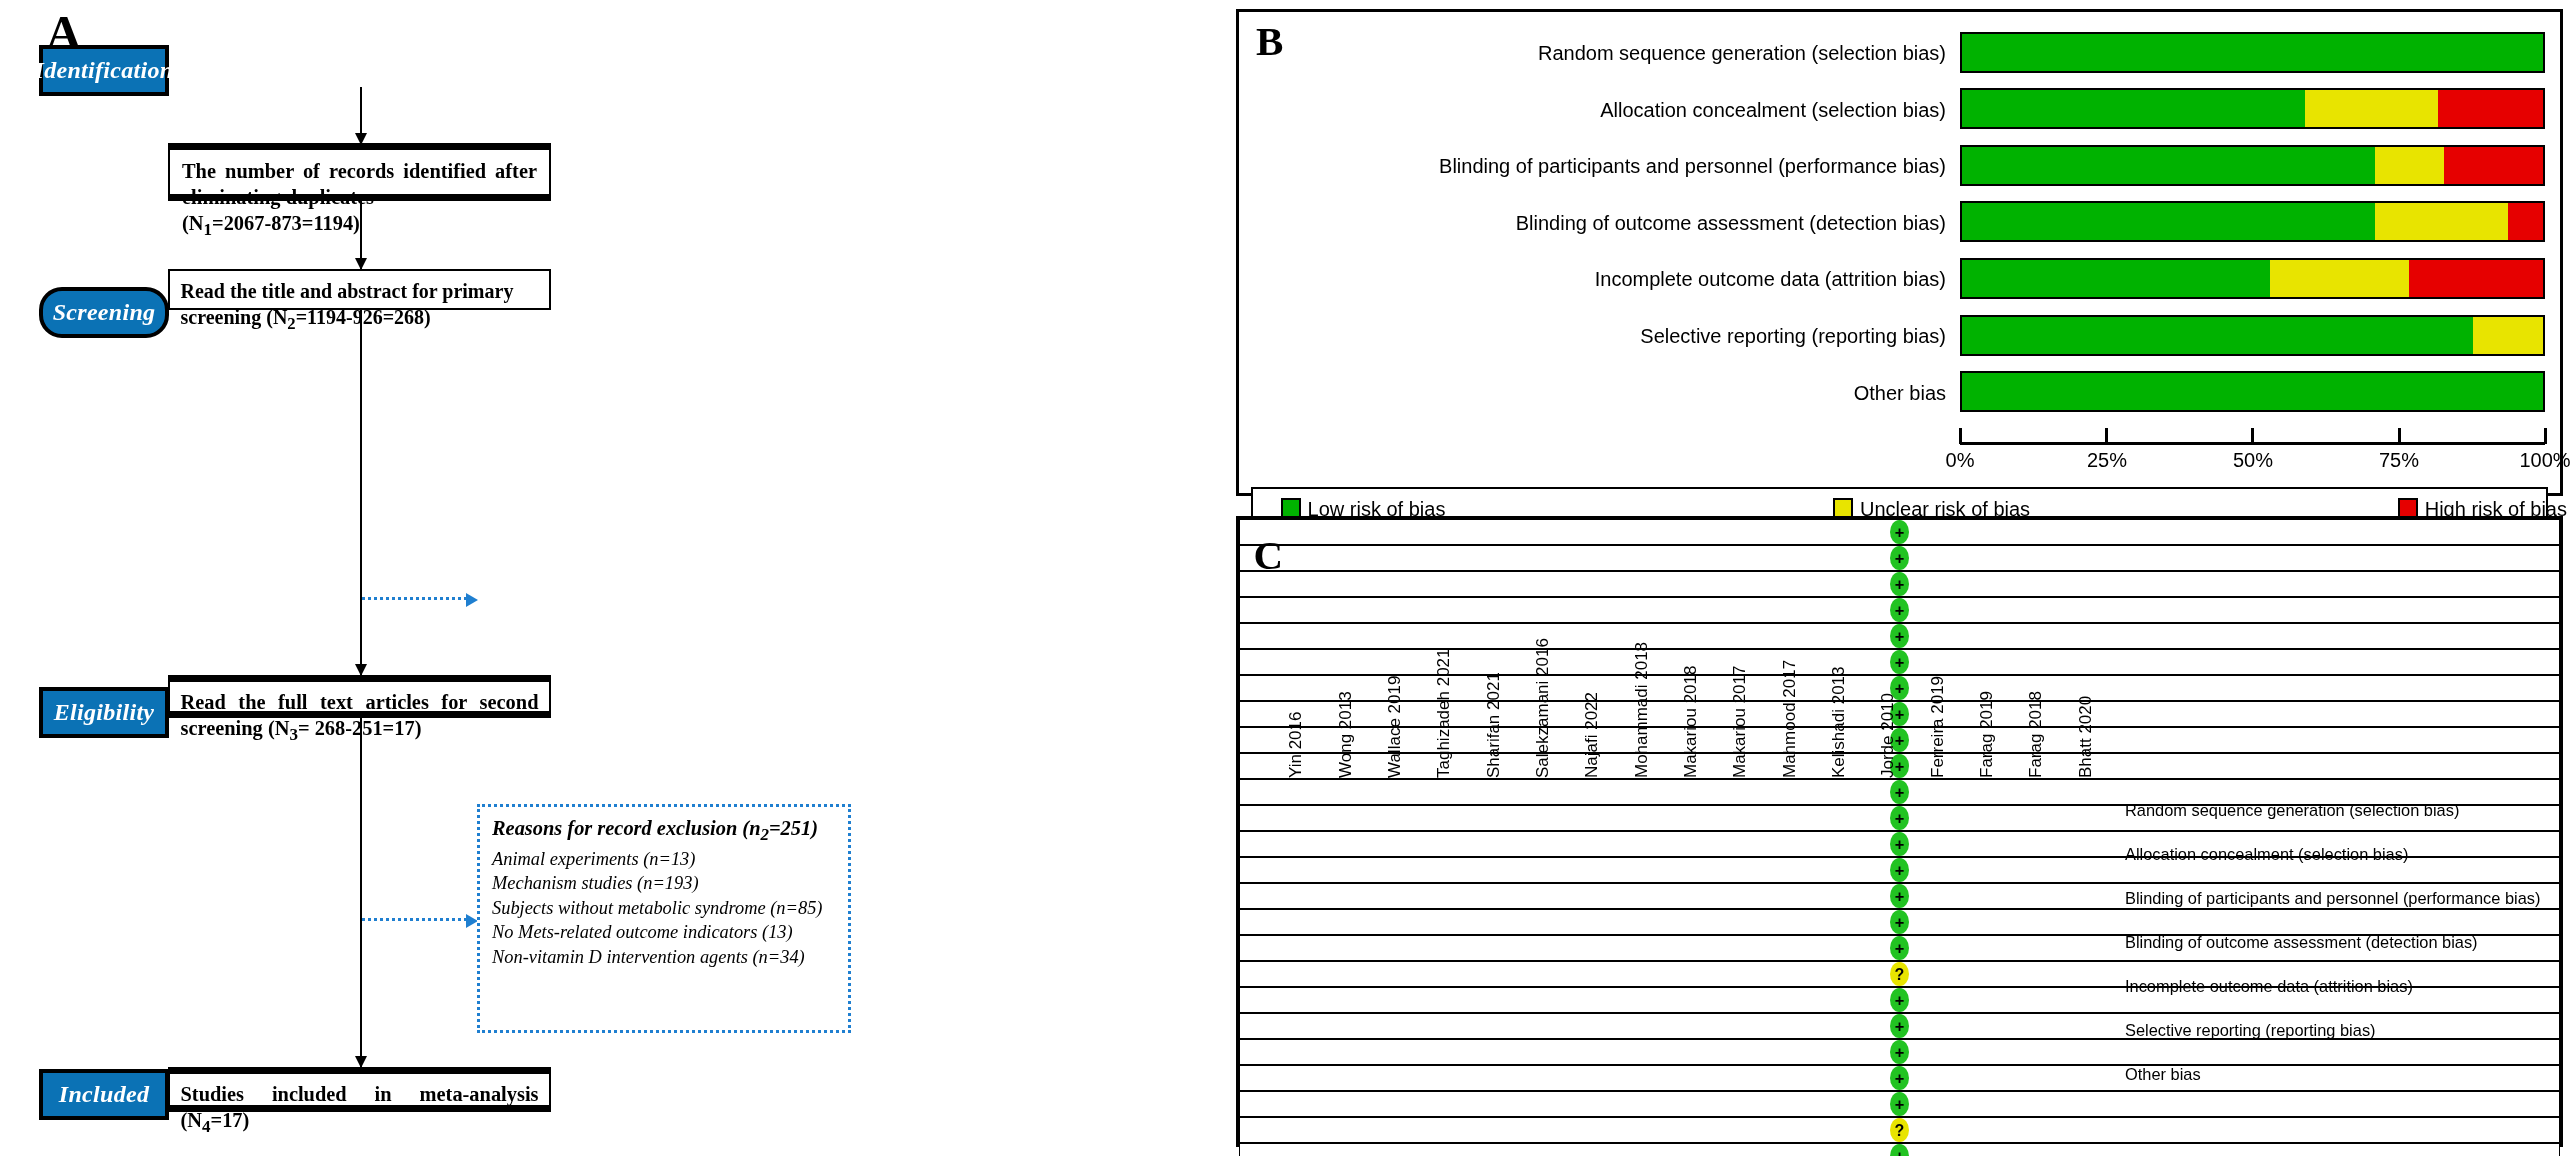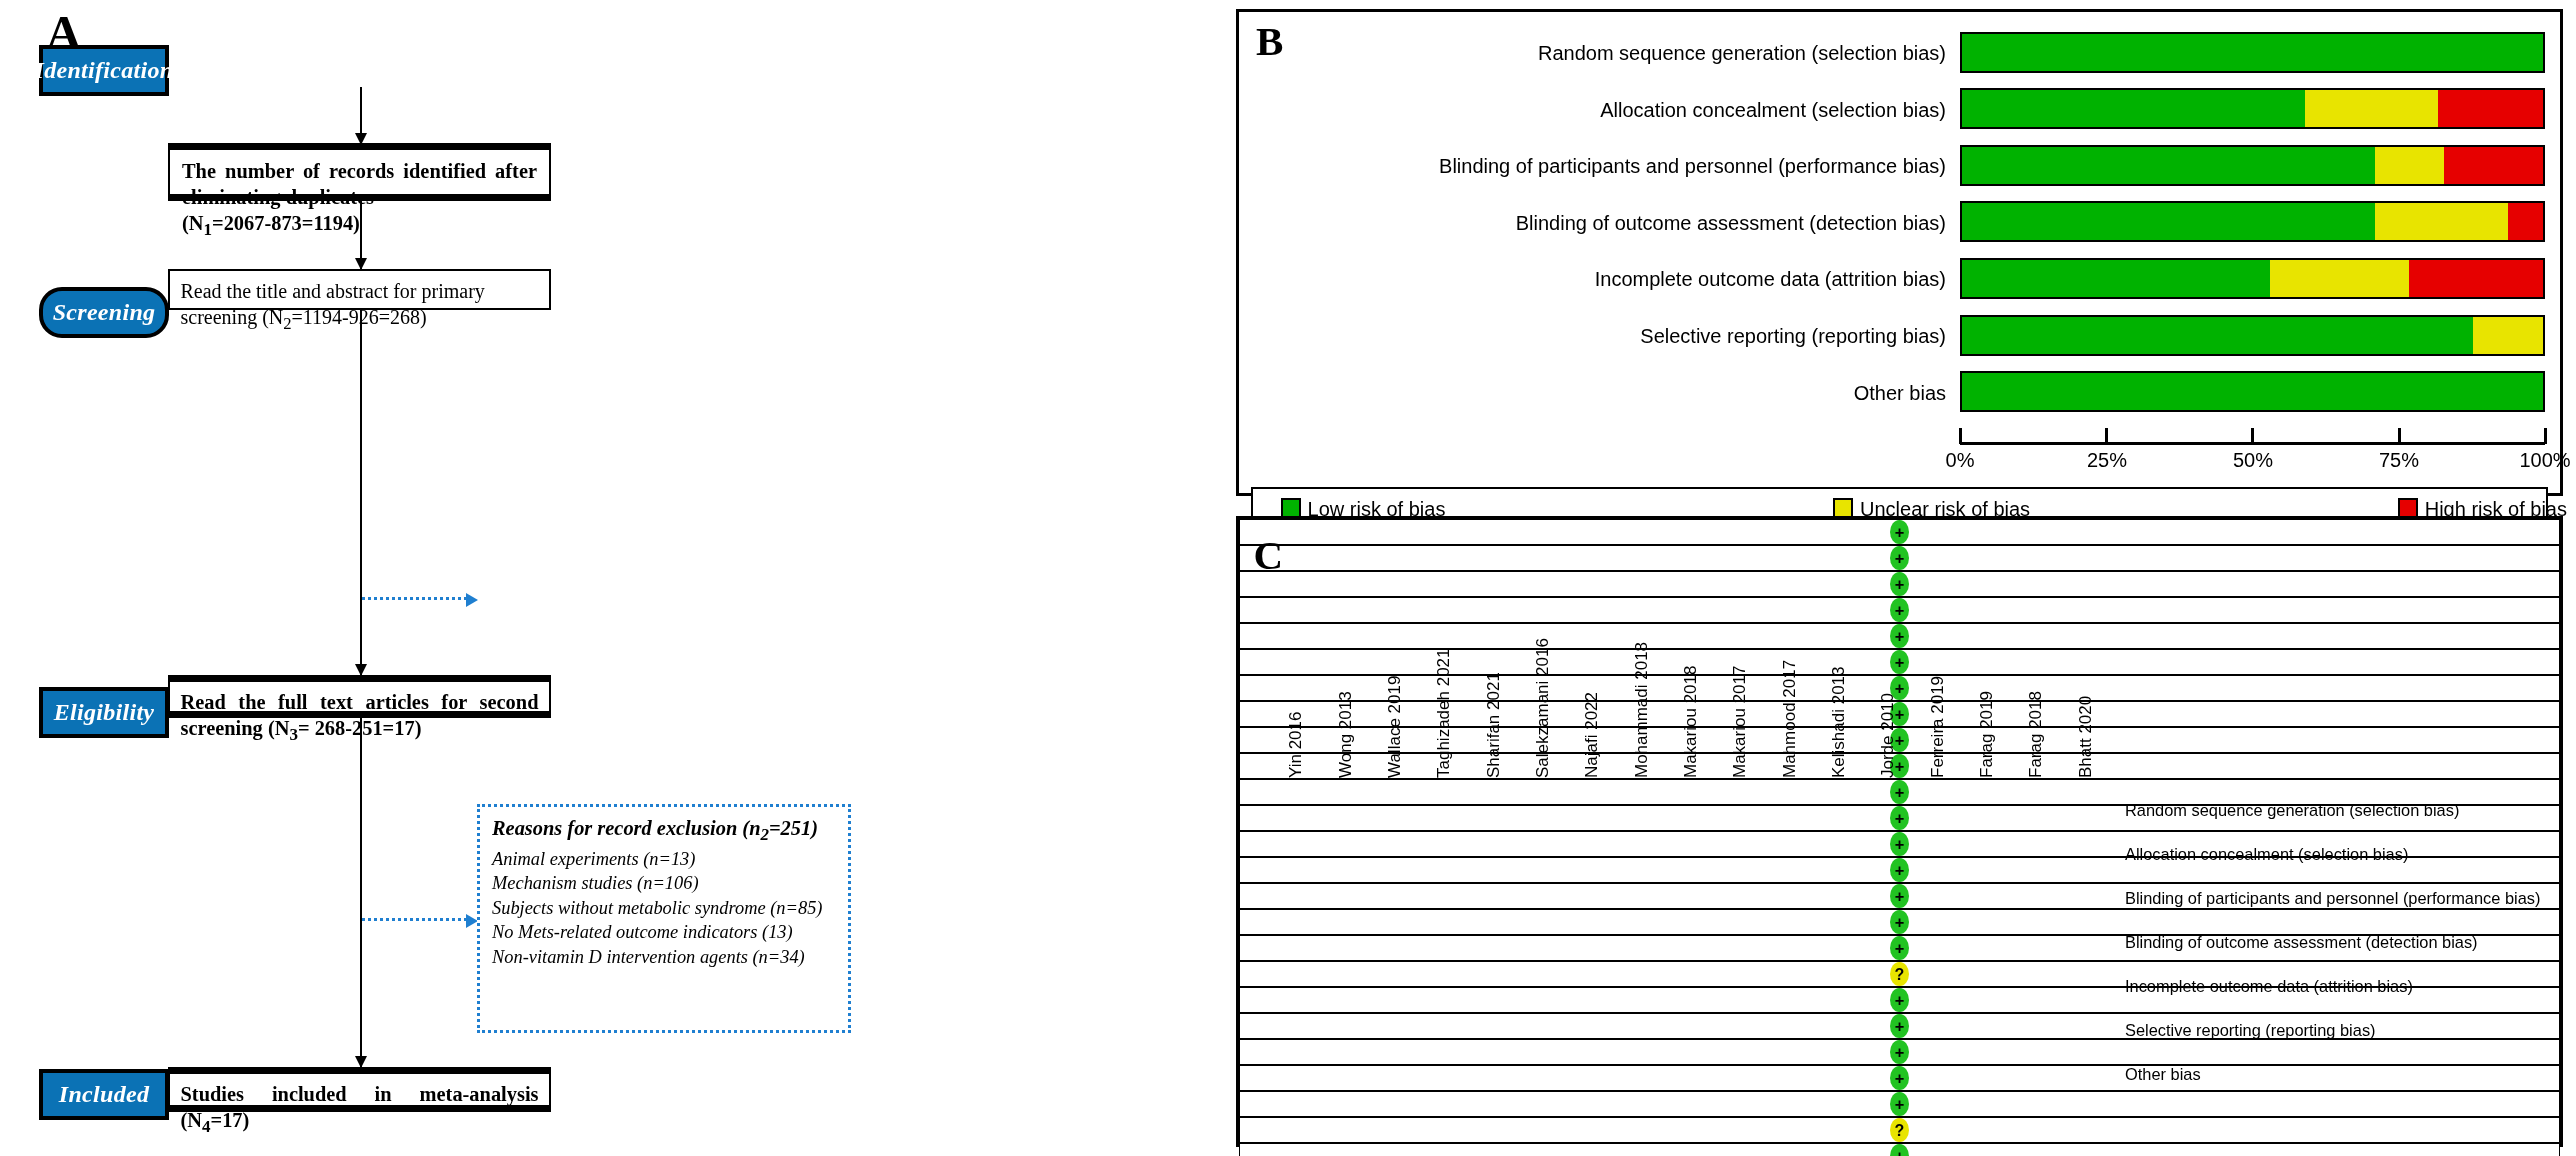--- a/index.html
+++ b/index.html
@@ -20,21 +20,21 @@
   .flow-box{
     position:absolute;background:#fff;border:2.6px solid #000;
     box-sizing:border-box;
     box-shadow:0 0 0 0 #000;
     padding:8px 13px;
     font-family:"Liberation Serif",serif;
   }
   .flow-box.heavy{border-top-width:7.2px;border-bottom-width:7.2px;}
   .flow-box .bold-line{font-weight:bold;font-size:20.4px;line-height:1.28;text-align:justify;}
   .flow-box .ital-line{font-style:italic;font-size:19px;line-height:1.3;text-align:justify;}
-  .flow-box .plain-line{font-size:20px;line-height:1.3;}
+  .flow-box .plain-line{font-size:20px;line-height:1.3;font-weight:bold;}
 
   .excl-box{
     position:absolute;background:#fff;
     border:3.3px dotted #1f7fd0;
     box-sizing:border-box;padding:8px 12px;
     font-family:"Liberation Serif",serif;
   }
   .excl-box .title{font-weight:bold;font-style:italic;font-size:20.4px;line-height:1.35;}
   .excl-box .line{font-style:italic;font-size:18.4px;line-height:1.33;text-align:justify;}
 
@@ -148,21 +148,21 @@
     <div class="bold-line"><span>Read the full text articles for second screening (N</span><sub>3</sub><span>= 268-251=17)</span></div>
   </div>
 
   <div class="v-arrow" style="left:360px;top:718px;height:349px;"></div>
 
   <div class="h-dot-arrow" style="left:362px;top:918px;width:105px;"></div>
 
   <div class="excl-box" style="left:477px;top:804px;width:374px;height:229px;">
     <div class="title"><span>Reasons for record exclusion (n</span><sub>2</sub><span>=251)</span></div>
     <div class="line">Animal experiments (n=13)</div>
-    <div class="line">Mechanism studies (n=106)</div>
+    <div class="line">Mechanism studies (n=193)</div>
     <div class="line">Subjects without metabolic syndrome (n=85)</div>
     <div class="line">No Mets-related outcome indicators (13)</div>
     <div class="line">Non-vitamin D intervention agents (n=34)</div>
   </div>
 
   <div class="flow-box heavy" style="left:168px;top:1067px;width:383px;height:45px;padding:7.2px 10.5px;">
     <div class="bold-line"><span>Studies included in meta-analysis (N</span><sub>4</sub><span>=17)</span></div>
   </div>
 </div>
 

